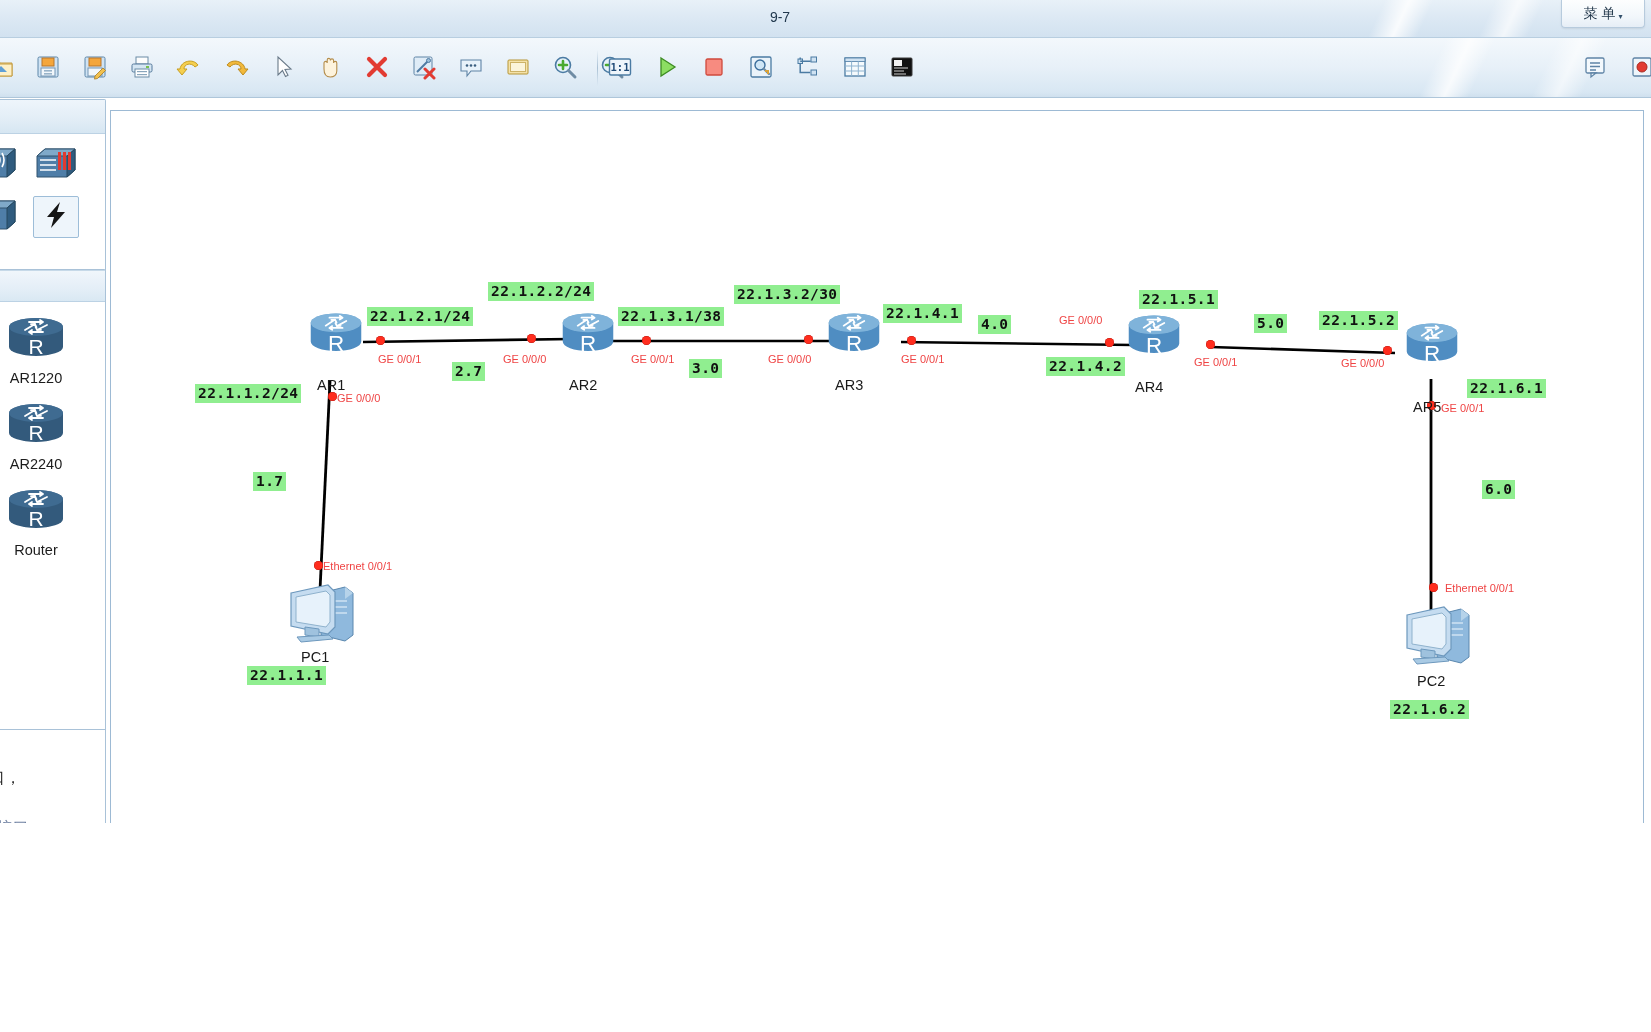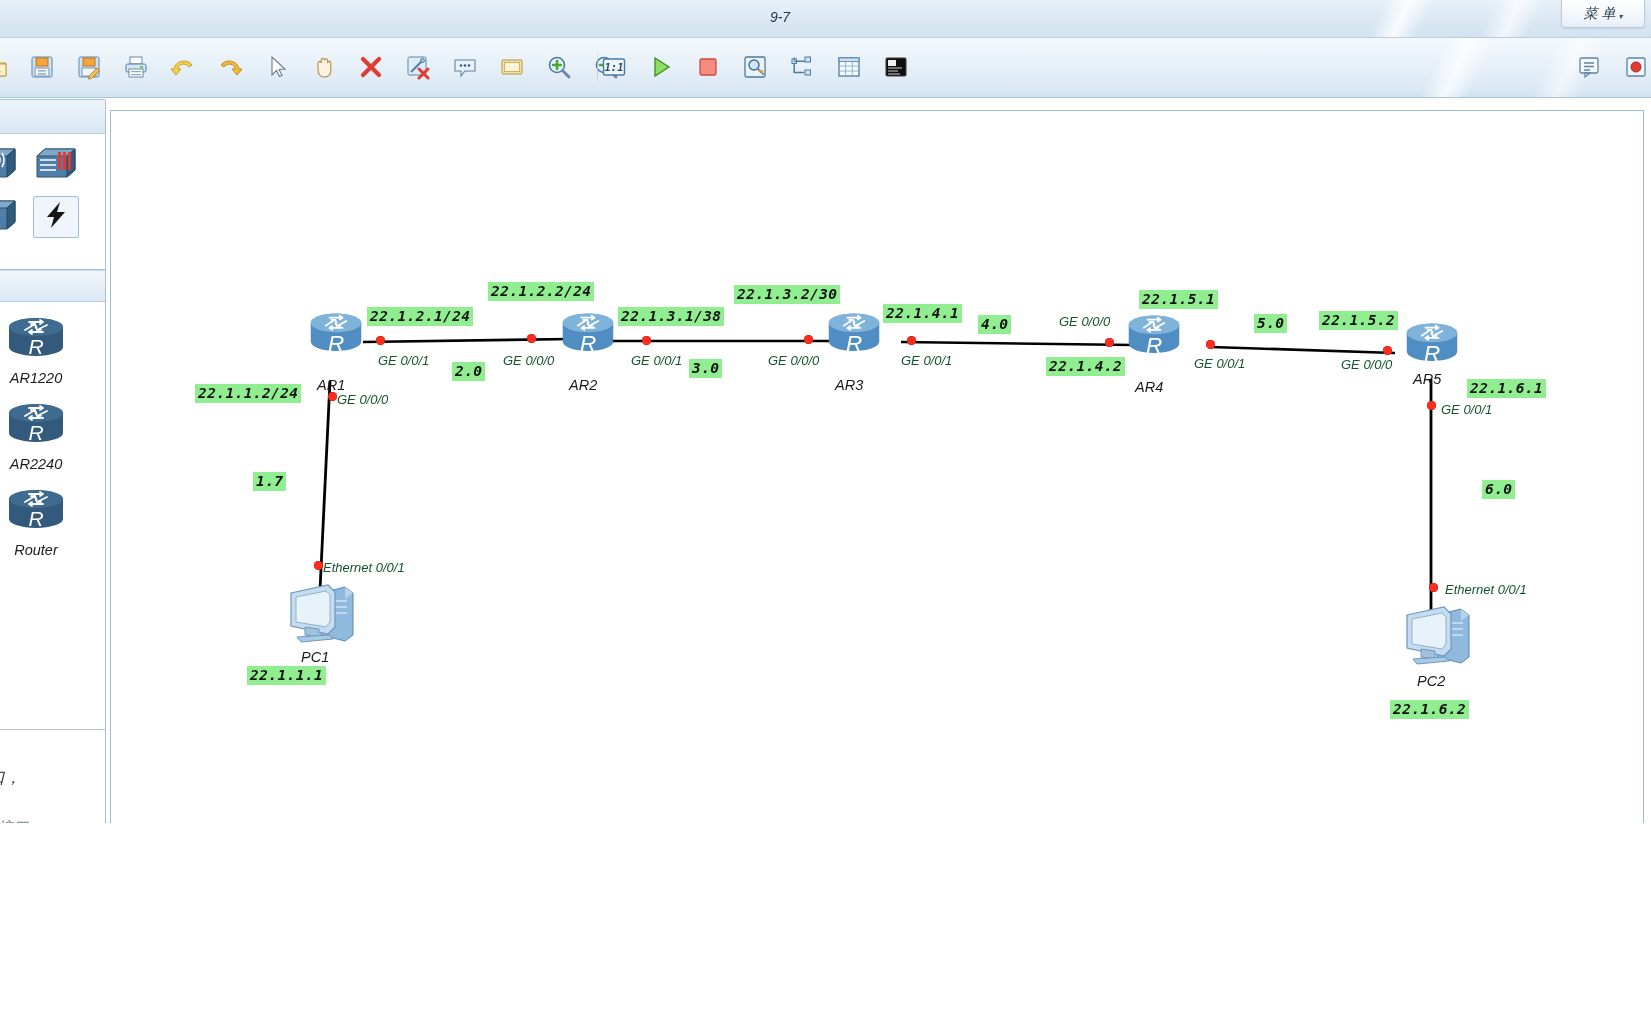--- a/index.html
+++ b/index.html
@@ -7,21 +7,20 @@
     margin: 0; padding: 0;
     width: 1651px; height: 1032px;
     overflow: hidden;
     font-family: "Liberation Sans", sans-serif;
     background: #ffffff;
   }
   #app {
     position: relative;
     width: 1651px; height: 823px;
     overflow: hidden;
-    font-style: italic;
   }
 
   
   .titlebar {
     position: absolute; left: 0; top: 0; width: 1651px; height: 38px;
     background: linear-gradient(to bottom, #e8f1f8 0%, #dde9f4 45%, #d2e2f0 100%);
     border-bottom: 1px solid #b8cee0;
     overflow: hidden;
   }
   .titlebar .sheen1 {
@@ -55,21 +54,21 @@
     overflow: hidden;
   }
   .toolbar .sheen2 {
     position: absolute; left: 1230px; top: -70px; width: 520px; height: 220px;
     background: linear-gradient(115deg, rgba(255,255,255,0) 40%, rgba(255,255,255,.8) 44%, rgba(255,255,255,0) 48%,
                 rgba(255,255,255,0) 58%, rgba(255,255,255,.6) 62%, rgba(255,255,255,0) 66%);
     pointer-events: none;
   }
   .tb-group { position: absolute; top: 10px; display: flex; align-items: center; gap: 9px; }
   .tb-btn {
-    width: 38px; height: 38px; display: flex; align-items: center; 
+    width: 38px; height: 38px; display: flex; align-items: center; justify-content: center;
     border-radius: 3px; position: relative;
   }
   .tb-btn svg { display: block; }
   .tb-sep {
     position: absolute; top: 12px; width: 1px; height: 36px;
     background: linear-gradient(to bottom, rgba(255,255,255,0), #a9c0d4, rgba(255,255,255,0));
   }
 
   
   .leftpanel {
@@ -158,22 +157,22 @@
     font-size: 14.5px;
     font-weight: bold;
     letter-spacing: .4px;
     padding: 1px 3px;
     white-space: nowrap;
     line-height: 1.15;
   }
   .if-label {
     position: absolute;
     font-family: "Liberation Sans", sans-serif;
-    font-size: 13px;
-    color: #14532d;
+    font-size: 11px;
+    color: #ef4444;
     white-space: nowrap;
   }
   .dev-label {
     position: absolute;
     font-family: "Liberation Sans", sans-serif;
     font-size: 14.5px;
     color: #1a1a1a;
     white-space: nowrap;
   }
   .port-dot {
@@ -665,21 +664,21 @@
       <span class="port-dot" style="left:1095px; top:229px;"></span>
       <span class="port-dot" style="left:1272px; top:235px;"></span>
       <span class="port-dot" style="left:1316px; top:290px;"></span>
       <span class="port-dot" style="left:203px; top:450px;"></span>
       <span class="port-dot" style="left:1318px; top:472px;"></span>
 
       <span class="dev-label" style="left:206px; top:266px;">AR1</span>
       <span class="dev-label" style="left:458px; top:266px;">AR2</span>
       <span class="dev-label" style="left:724px; top:266px;">AR3</span>
       <span class="dev-label" style="left:1024px; top:268px;">AR4</span>
-      <span class="dev-label" style="left:1302px; top:260px;">AR5</span>
+      <span class="dev-label" style="left:1302px; top:288px;">AR5</span>
       <span class="dev-label" style="left:190px; top:538px;">PC1</span>
       <span class="dev-label" style="left:1306px; top:562px;">PC2</span>
 
       <span class="if-label" style="left:267px; top:242px;">GE 0/0/1</span>
       <span class="if-label" style="left:226px; top:281px;">GE 0/0/0</span>
       <span class="if-label" style="left:392px; top:242px;">GE 0/0/0</span>
       <span class="if-label" style="left:520px; top:242px;">GE 0/0/1</span>
       <span class="if-label" style="left:657px; top:242px;">GE 0/0/0</span>
       <span class="if-label" style="left:790px; top:242px;">GE 0/0/1</span>
       <span class="if-label" style="left:948px; top:203px;">GE 0/0/0</span>
@@ -696,21 +695,21 @@
       <span class="ip-tag" style="left:623px; top:174px;">22.1.3.2/30</span>
       <span class="ip-tag" style="left:772px; top:193px;">22.1.4.1</span>
       <span class="ip-tag" style="left:935px; top:246px;">22.1.4.2</span>
       <span class="ip-tag" style="left:1028px; top:179px;">22.1.5.1</span>
       <span class="ip-tag" style="left:1208px; top:200px;">22.1.5.2</span>
       <span class="ip-tag" style="left:1356px; top:268px;">22.1.6.1</span>
       <span class="ip-tag" style="left:136px; top:555px;">22.1.1.1</span>
       <span class="ip-tag" style="left:1279px; top:589px;">22.1.6.2</span>
 
       <span class="ip-tag" style="left:142px; top:361px;">1.7</span>
-      <span class="ip-tag" style="left:341px; top:251px;">2.0</span>
+      <span class="ip-tag" style="left:341px; top:251px;">2.7</span>
       <span class="ip-tag" style="left:578px; top:248px;">3.0</span>
       <span class="ip-tag" style="left:867px; top:204px;">4.0</span>
       <span class="ip-tag" style="left:1143px; top:203px;">5.0</span>
       <span class="ip-tag" style="left:1371px; top:369px;">6.0</span>
 
     </div>
 
     <div class="hscroll">
       <div class="arrow-l">‹</div>
       <div class="thumb" style="width:1000px;"></div>

